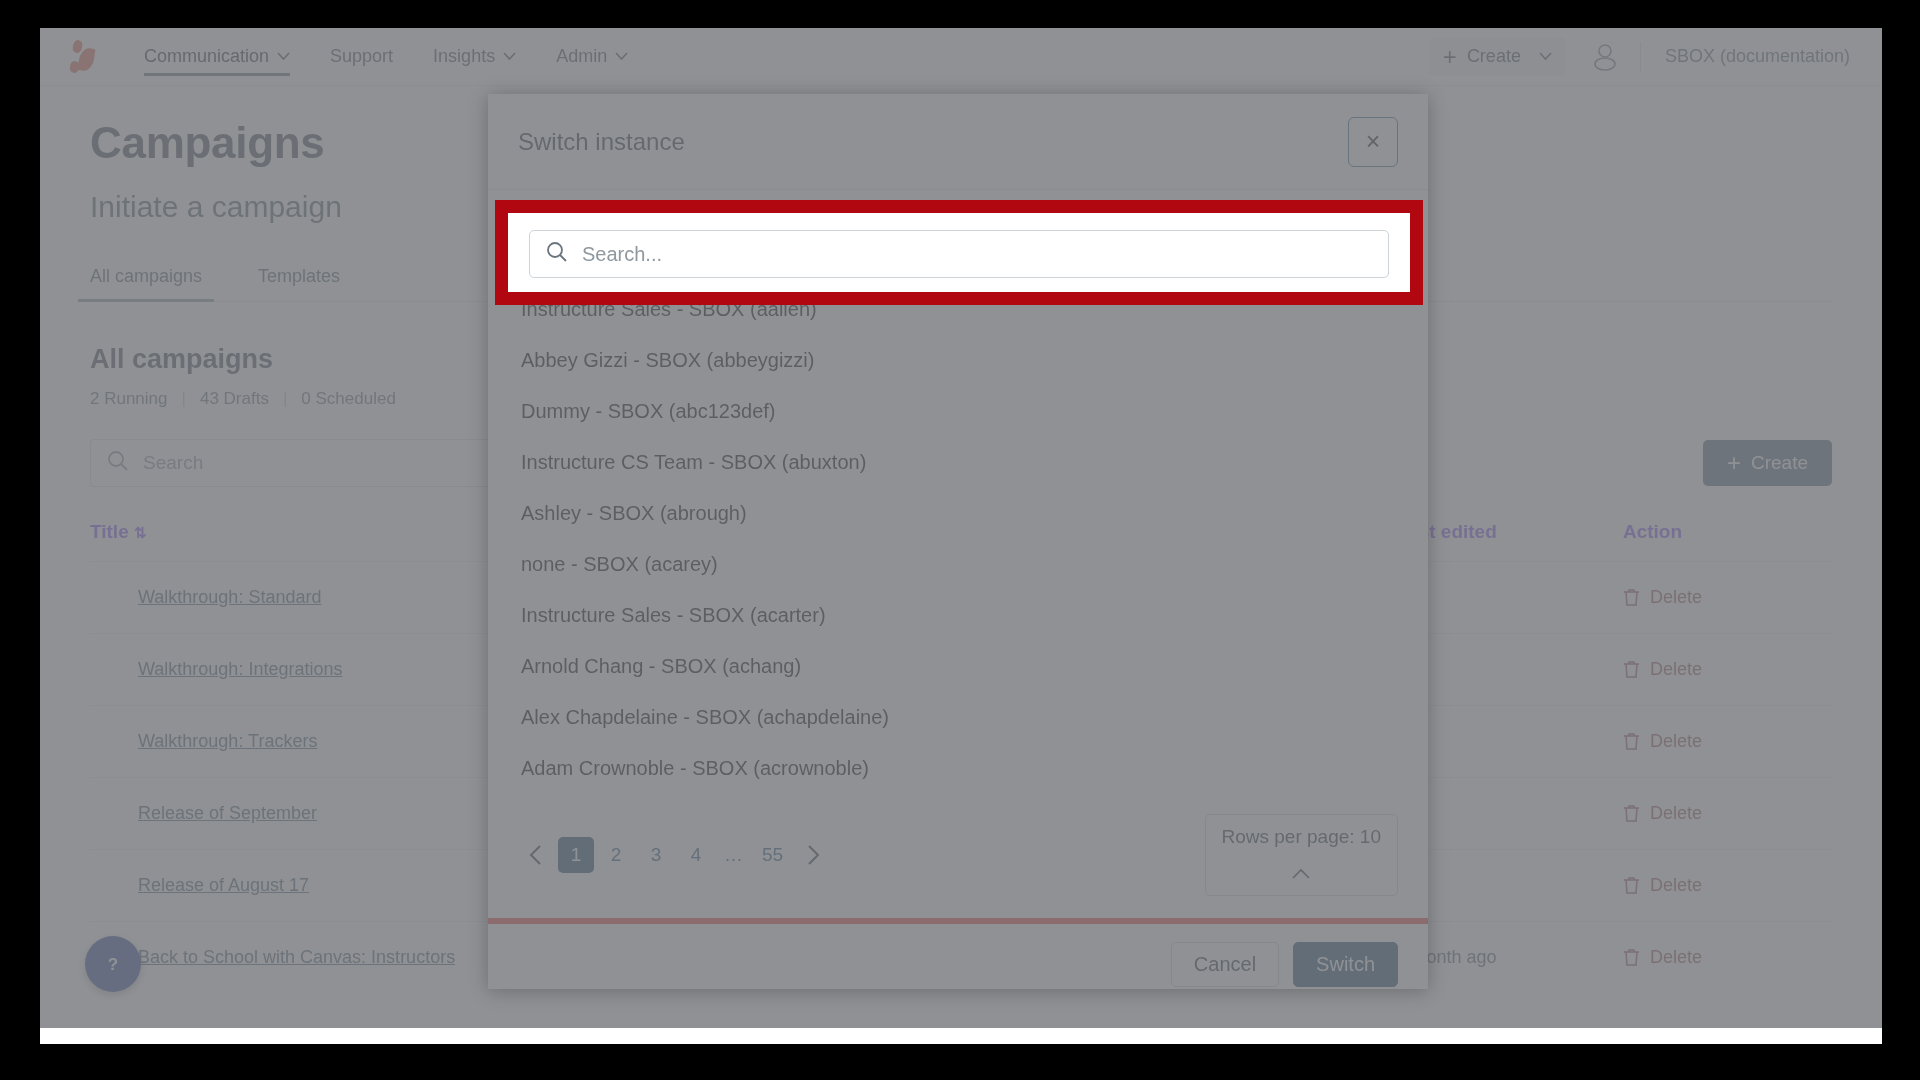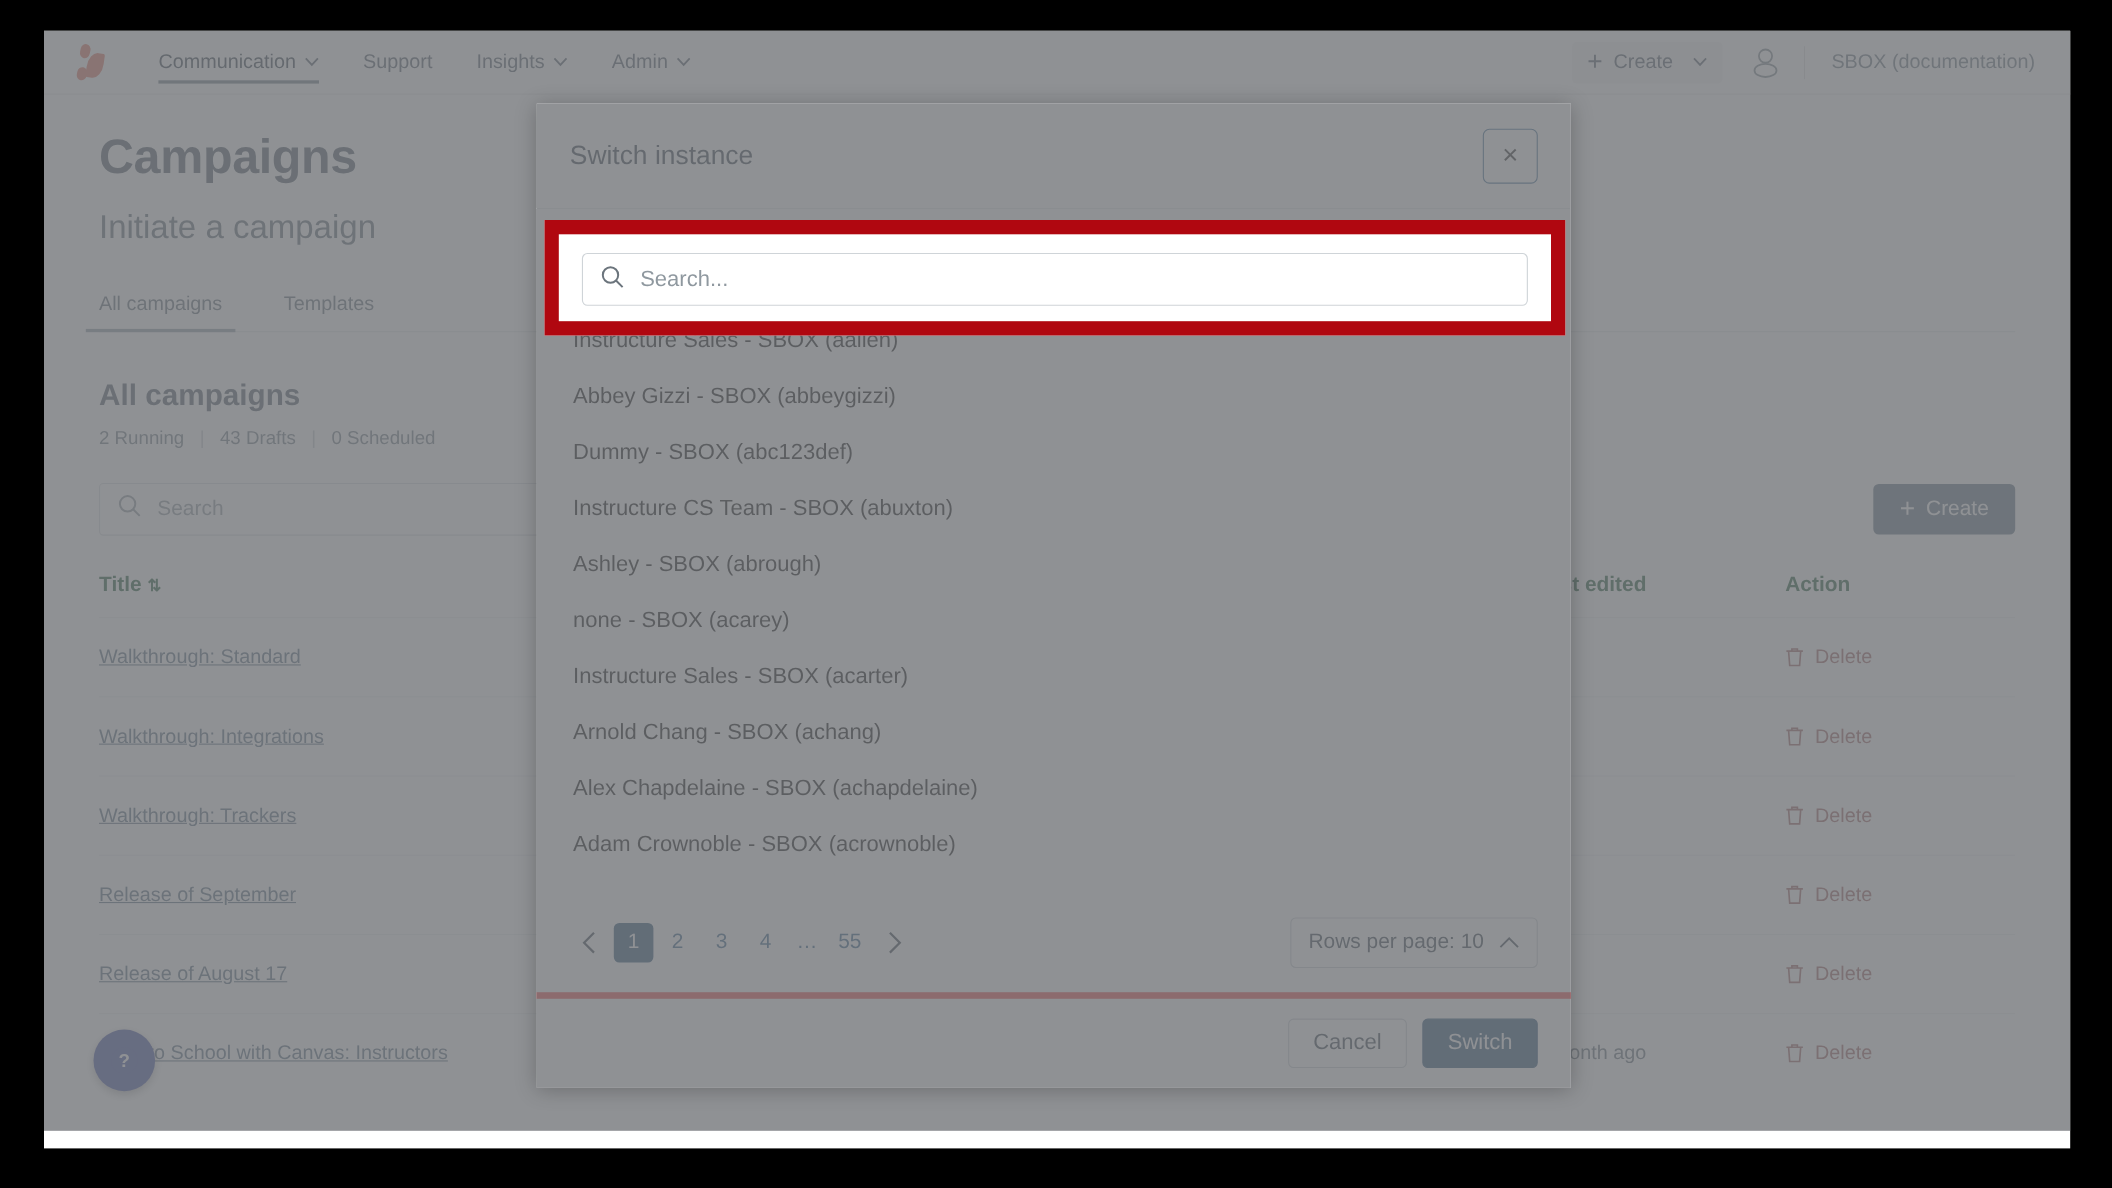--- a/index.html
+++ b/index.html
@@ -100,28 +100,28 @@
     font-size:19px; color:#8a949d;
   }
   .create-cta {
     margin-left:auto; display:flex; align-items:center; gap:10px;
     background:#5b6f80; color:#fff; font-size:19px;
     padding: 11px 24px; border-radius:5px;
   }
 
   table.bg-table { width:100%; border-collapse: collapse; margin-top: 34px; }
   table.bg-table th {
-    text-align:left; font-size:19px; font-weight:700; color:#14532d;
+    text-align:left; font-size:19px; font-weight:700; color:#8b5cf6;
     padding: 0 0 18px 0; white-space:nowrap;
   }
   table.bg-table td {
     font-size:18px; color:#5d6a75; padding: 25px 0;
     border-top: 1px solid #eceef0; white-space:nowrap;
   }
-  .row-link { color:#53687c; text-decoration: underline; }
+  .row-link { color:#53687c; text-decoration: underline; margin-left: 48px; }
   .del { color:#9c5b5b; display:flex; align-items:center; gap:10px; font-size:18px; }
 
   .help-fab {
     position:absolute; left: 45px; bottom: 52px;
     width: 56px; height:56px; border-radius:50%;
     background:#3b4aa0; color:#fff;
     display:flex; align-items:center; justify-content:center;
     font-size:30px; font-weight:700;
     box-shadow: 0 3px 8px rgba(0,0,0,.3);
   }
@@ -186,21 +186,21 @@
     min-width: 36px; height: 36px; padding: 0 8px;
     display:flex; align-items:center; justify-content:center;
     font-size: 19px; color:#2b5a84; border-radius: 5px;
   }
   .pg-num.cur { background:#1e4a70; color:#fff; }
   .pg-ellip { font-size:19px; color:#2b5a84; padding: 0 6px; letter-spacing:1px;}
   .rows-sel {
     margin-left:auto;
     border:1px solid #c7ccd1; border-radius: 5px;
     padding: 11px 16px; font-size: 19px; color:#2d3b45;
-    display:flex; align-items:center; gap: 14px;
+    display:flex; align-items:center; gap: 14px; flex-direction: column;
   }
 
   .m-foot {
     border-top: 6px solid #ef4444;
     padding: 18px 30px; display:flex; justify-content:flex-end; gap: 14px;
   }
   .btn {
     font-size: 20px; padding: 10px 22px; border-radius: 5px;
     font-family:"Liberation Sans", sans-serif;
   }

